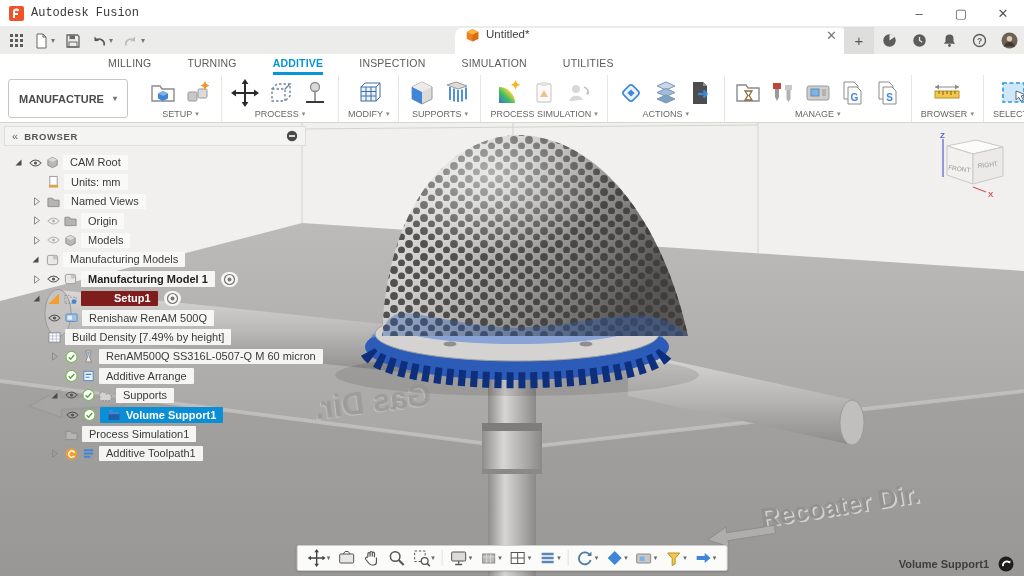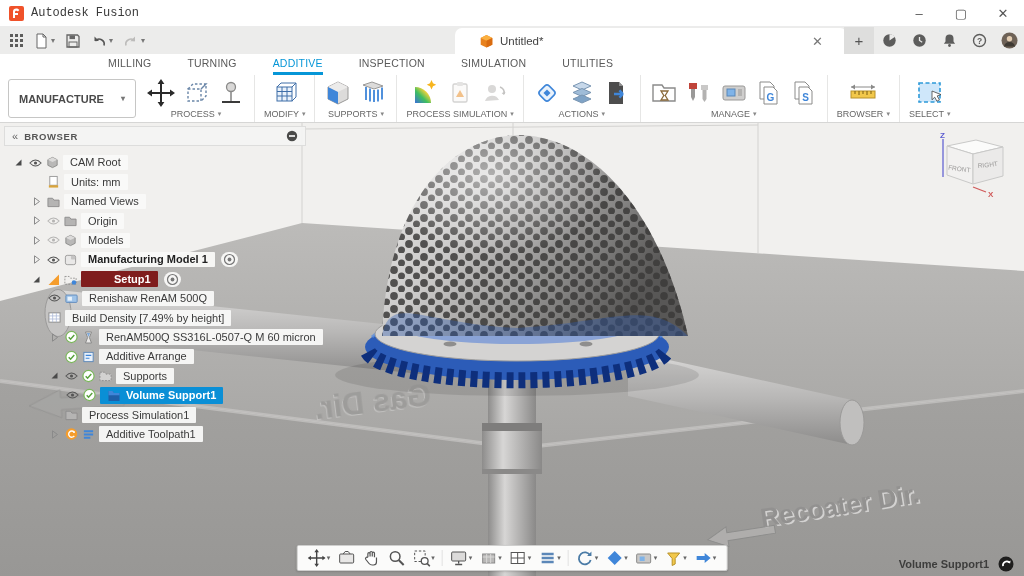--- a/index.html
+++ b/index.html
@@ -11,34 +11,34 @@
   .app-logo{margin:0 7px 0 9px;display:flex}
   .app-title{font-size:12px;color:#3a3a3a;font-family:Liberation Mono, monospace;}
   .win-controls{margin-left:auto;display:flex;height:100%;}
   .win-btn{width:42px;height:100%;display:flex;align-items:center;justify-content:center;font-size:13px;color:#555;cursor:default;}
   
   .qatrow{height:27px;background:#ececeb;position:relative;display:flex;align-items:center;}
   .qat-tools{display:flex;align-items:center;padding-left:6px;gap:2px;}
   .qat-btn{display:flex;align-items:center;padding:3px 4px;border-radius:2px;}
   .qat-caret{font-size:8px;color:#777;margin-left:2px;}
   .doc-tab{position:absolute;left:455px;top:1px;width:392px;height:26px;background:#fff;border-radius:7px 7px 0 0;
-           display:flex;align-items:center;padding:0 24px;box-sizing:border-box;}
+           display:flex;align-items:flex-start;padding:0 10px;box-sizing:border-box;}
   .doc-tab-title{font-size:11.5px;color:#444;margin-left:6px;}
   .doc-close{margin-left:auto;font-size:13px;color:#777;}
   .tab-right{position:absolute;right:0;top:0;height:27px;display:flex;align-items:center;}
   .newtab-btn{width:30px;height:27px;display:flex;align-items:center;justify-content:center;background:#dededd;font-size:15px;color:#555;}
   .hdr-ic{width:30px;height:27px;display:flex;align-items:center;justify-content:center;}
   
   .ribbontabs{height:21px;background:#fff;display:flex;align-items:flex-end;gap:36px;padding-left:108px;box-sizing:border-box;}
   .rtab{font-size:10.5px;color:#5a5a5a;padding-bottom:3px;border-bottom:3px solid transparent;letter-spacing:.2px;}
-  .rtab.active{color:#0696d7;border-bottom-color:#0696d7;font-weight:normal;}
+  .rtab.active{color:#0696d7;border-bottom-color:#0696d7;font-weight:bold;}
   
   .ribbon{height:47px;background:#fff;border-bottom:1px solid #d6d6d5;display:flex;align-items:stretch;}
-  .workspace-btn{margin:4px 2px 4px 8px;border:1px solid #c6c6c5;border-radius:3px;background:#fff;
-        display:flex;align-items:center;gap:15px;padding:0 10px;font-size:11px;font-weight:bold;color:#4a4a4a;}
+  .workspace-btn{margin:4px 12px 4px 8px;border:1px solid #c6c6c5;border-radius:3px;background:#fff;
+        display:flex;align-items:center;gap:7px;padding:0 10px;font-size:11px;font-weight:bold;color:#4a4a4a;}
   .rgroup{display:flex;flex-direction:column;align-items:center;justify-content:center;padding:2px 9px 1px;border-left:1px solid #e6e6e5;}
   .rgroup:first-of-type{border-left:none}
   .rgroup-icons{display:flex;align-items:center;gap:7px;height:28px;}
   .rgroup-label{font-size:9px;color:#666;margin-top:2px;display:flex;align-items:center;gap:3px;white-space:nowrap;}
   .rgroup-label .caret{font-size:7px;color:#888;}
   
   .viewport{position:relative;width:1024px;height:455px;background:#f1f0ee;overflow:hidden;}
   .scene{position:absolute;left:0;top:0;}
   
   .browser{position:absolute;left:4px;top:3px;width:302px;}
@@ -201,20 +201,38 @@
 
 <div class="ribbon">
   <div class="workspace-btn">
     <span>MANUFACTURE</span>
     <span class="qat-caret">▾</span>
   </div>
   <div style="display:flex" id="ribbon-groups">
       <div class="rgroup">
         <div class="rgroup-icons">
           <span><span><svg width="28" height="28" viewBox="0 0 28 28">
+                <path d="M3 7h8l2 3h12v12H3z" fill="#fff" stroke="#8b8b8a" stroke-width="1.4"></path>
+                <path d="M14 12l5 2.5v5L14 22l-5-2.5v-5z" fill="#3f86d9"></path>
+                <path d="M14 12l5 2.5-5 2.5-5-2.5z" fill="#7fb3e8"></path>
+              </svg></span></span>
+          <span><span><svg width="28" height="28" viewBox="0 0 28 28">
+                <rect x="4" y="13" width="9" height="9" rx="1.5" fill="#c9c8c7" stroke="#9a9998"></rect>
+                <rect x="14" y="10" width="9" height="9" rx="1.5" fill="#dcdbda" stroke="#9a9998"></rect>
+                <path d="M21 2l1.4 3.1L25.5 6.5l-3.1 1.4L21 11l-1.4-3.1L16.5 6.5l3.1-1.4z" fill="#f7941e"></path>
+              </svg></span></span>
+        </div>
+        <div class="rgroup-label">
+          <span>SETUP</span>
+          <span class="caret">▾</span>
+        </div>
+      </div>
+      <div class="rgroup">
+        <div class="rgroup-icons">
+          <span><span><svg width="28" height="28" viewBox="0 0 28 28">
                 <path d="M14 4v20M4 14h20" stroke="#2a2a2a" stroke-width="2"></path>
                 <path d="M14 0l3.4 5h-6.8zM14 28l3.4-5h-6.8zM0 14l5-3.4v6.8zM28 14l-5-3.4v6.8z" fill="#2a2a2a"></path>
               </svg></span></span>
           <span><span><svg width="28" height="28" viewBox="0 0 28 28">
                 <rect x="6" y="10" width="13" height="12" fill="none" stroke="#6a86a8" stroke-dasharray="2.5 2" stroke-width="1.4"></rect>
                 <path d="M6 10l5-5h13l-5 5M19 10l5-5v12l-5 5" fill="none" stroke="#6a86a8" stroke-dasharray="2.5 2" stroke-width="1.4"></path>
               </svg></span></span>
           <span><span><svg width="28" height="28" viewBox="0 0 28 28">
                 <circle cx="14" cy="8" r="4.5" fill="#d9d8d7" stroke="#8a8a89" stroke-width="1.3"></circle>
                 <path d="M14 12.5V22" stroke="#8a8a89" stroke-width="1.6"></path>
@@ -567,20 +585,34 @@
             </svg>
           </span>
           <span class="slot">
             <svg width="14" height="13" viewBox="0 0 14 13">
               <path d="M7 1l5 2.5v6L7 12 2 9.5v-6z" fill="#b9b8b7" stroke="#8a8a89"></path>
               <path d="M7 1l5 2.5L7 6 2 3.5z" fill="#dcdbda"></path>
             </svg>
           </span>
           <span class="chip">Models</span>
         </div>
+        <div class="trow" style="padding-left: 25px;">
+          <span class="slot">
+            <svg width="11" height="11" viewBox="0 0 11 11">
+              <path d="M8.5 2.5v6h-6z" fill="#4a4a4a"></path>
+            </svg>
+          </span>
+          <span class="slot">
+            <svg width="14" height="14" viewBox="0 0 14 14">
+              <rect x="1.5" y="2" width="11" height="10" rx="2" fill="#e9e8e7" stroke="#9a9998"></rect>
+              <rect x="7.5" y="2.5" width="4.5" height="4" rx="1" fill="#c5c4c3"></rect>
+            </svg>
+          </span>
+          <span class="chip">Manufacturing Models</span>
+        </div>
         <div class="trow" style="padding-left: 26px;">
           <span class="slot">
             <svg width="11" height="11" viewBox="0 0 11 11">
               <path d="M3.5 1.8l5 3.7-5 3.7z" fill="none" stroke="#8a8a8a"></path>
             </svg>
           </span>
           <span class="slot">
             <svg width="15" height="10" viewBox="0 0 15 10">
               <path d="M1 5q6.5-7 13 0q-6.5 7-13 0z" fill="none" stroke="#555" stroke-width="1.2"></path>
               <circle cx="7.5" cy="5" r="1.8" fill="#555"></circle>

